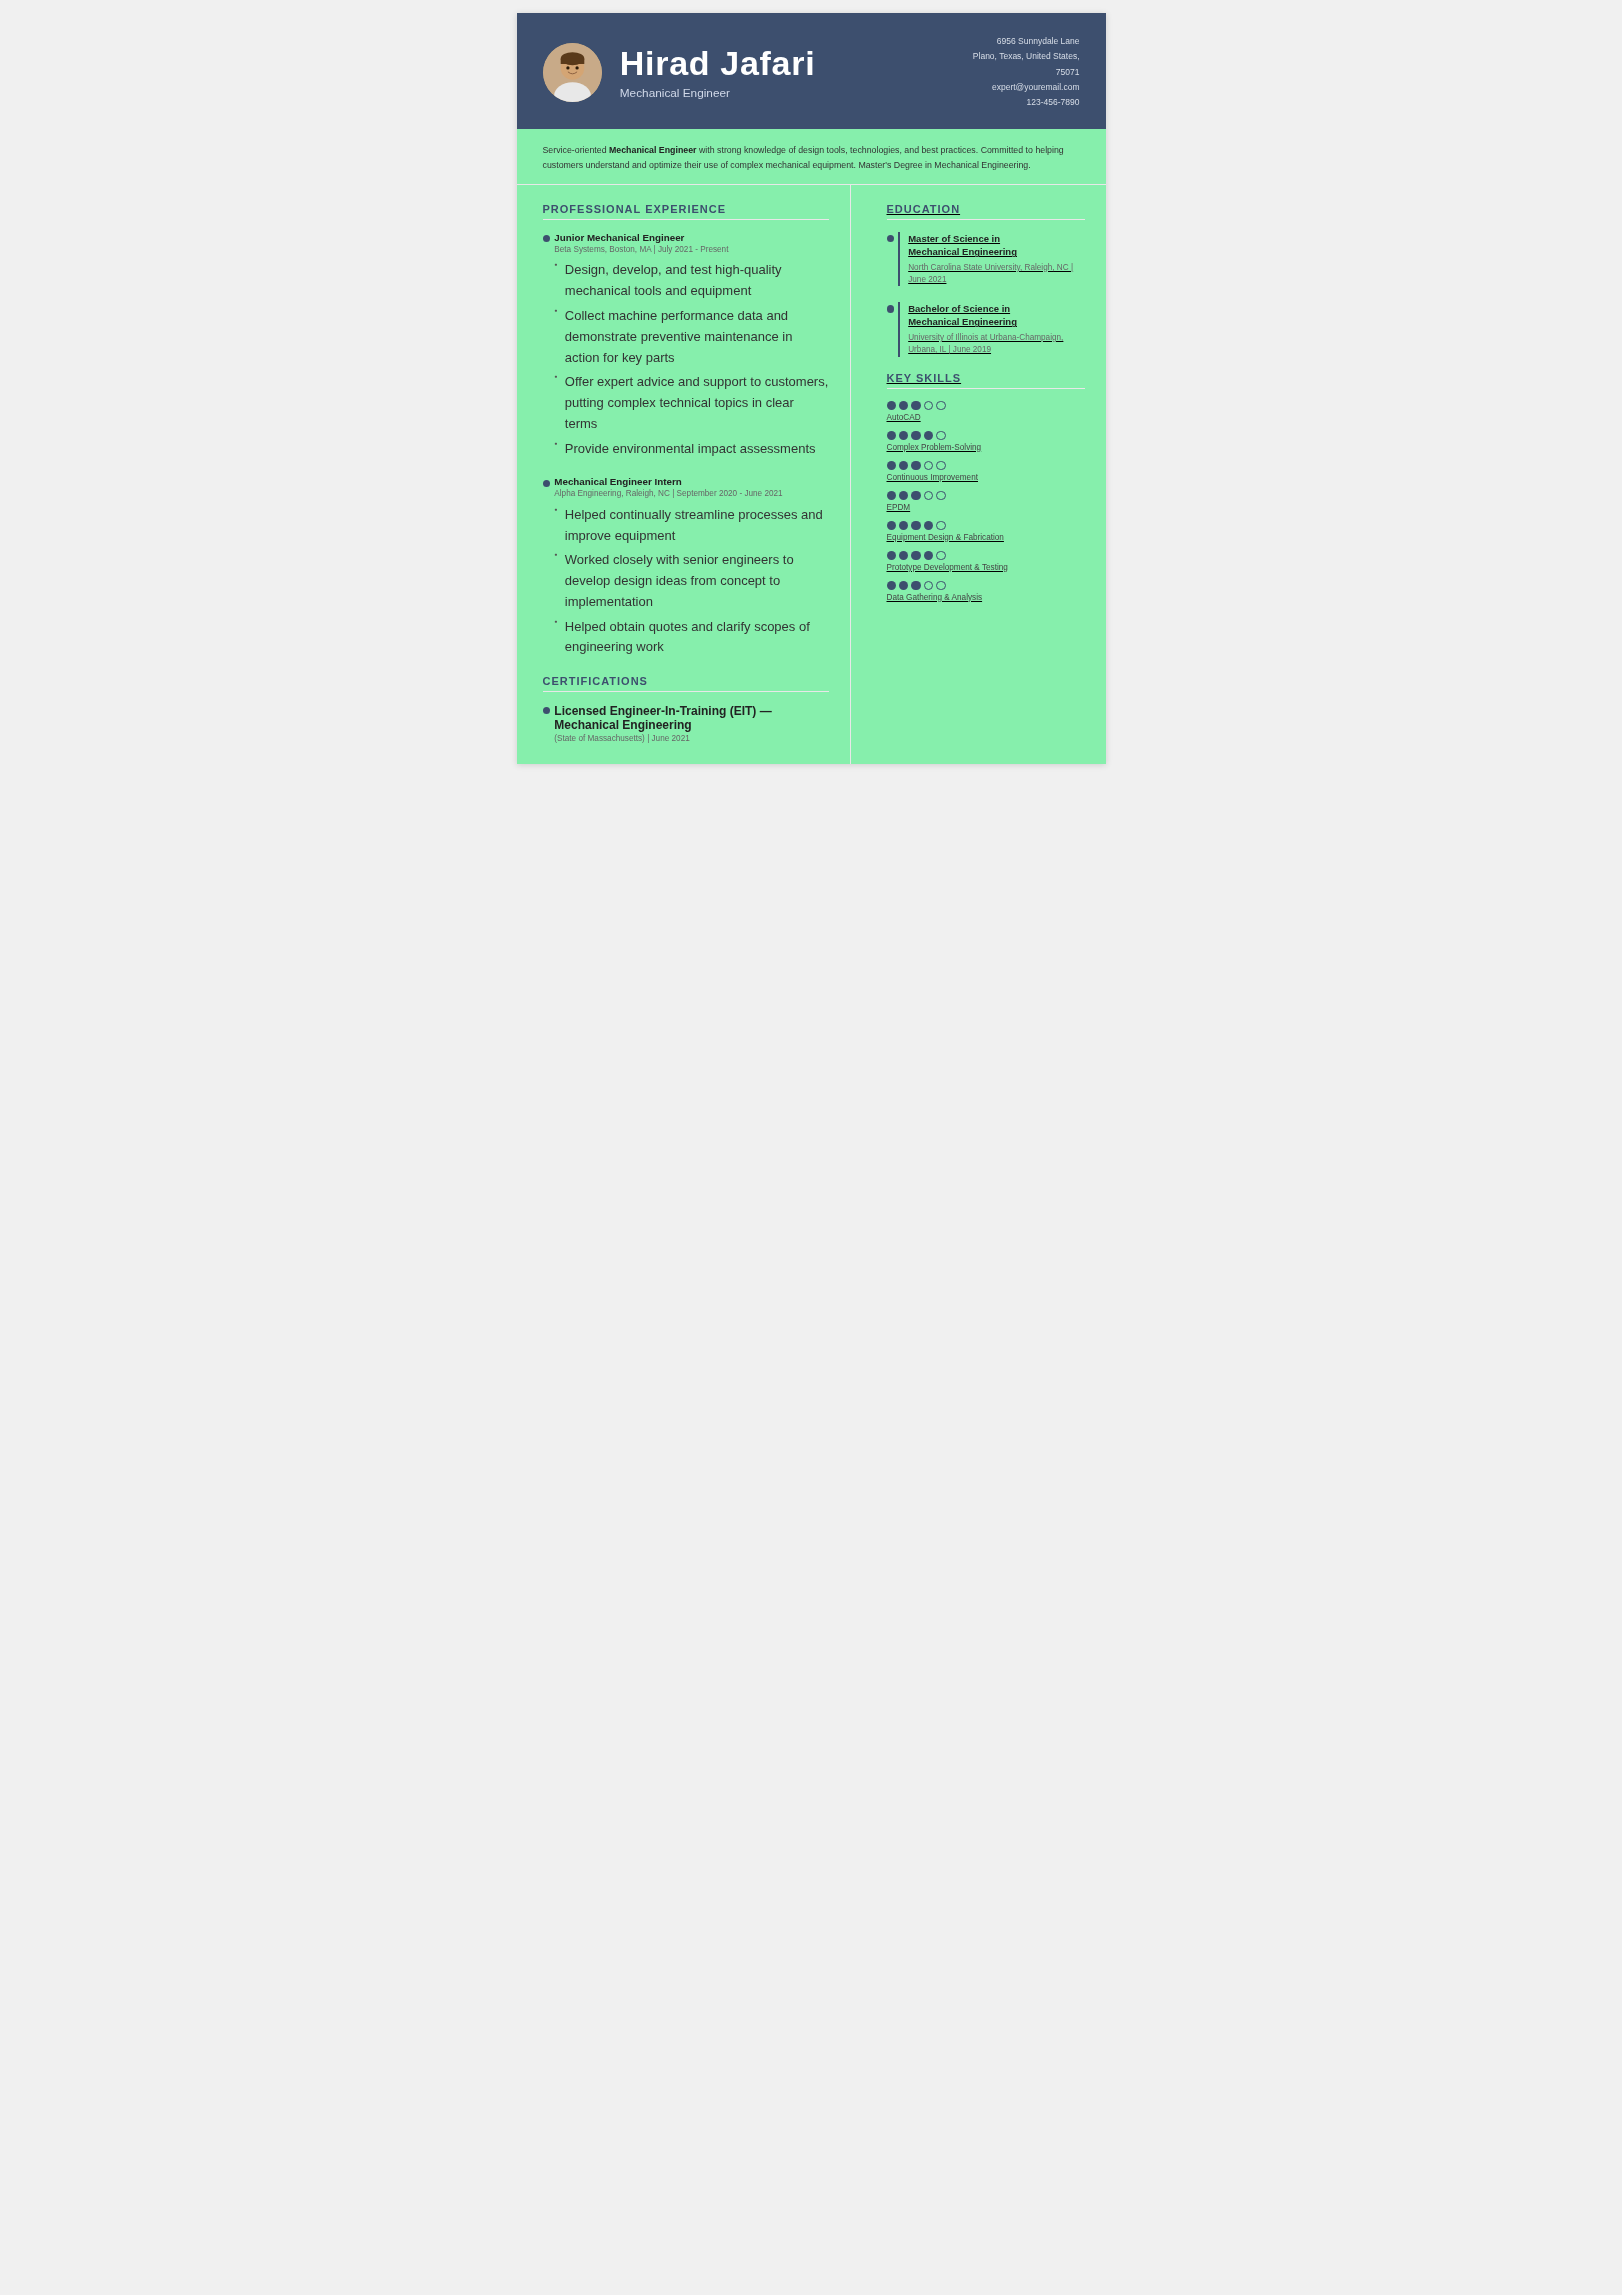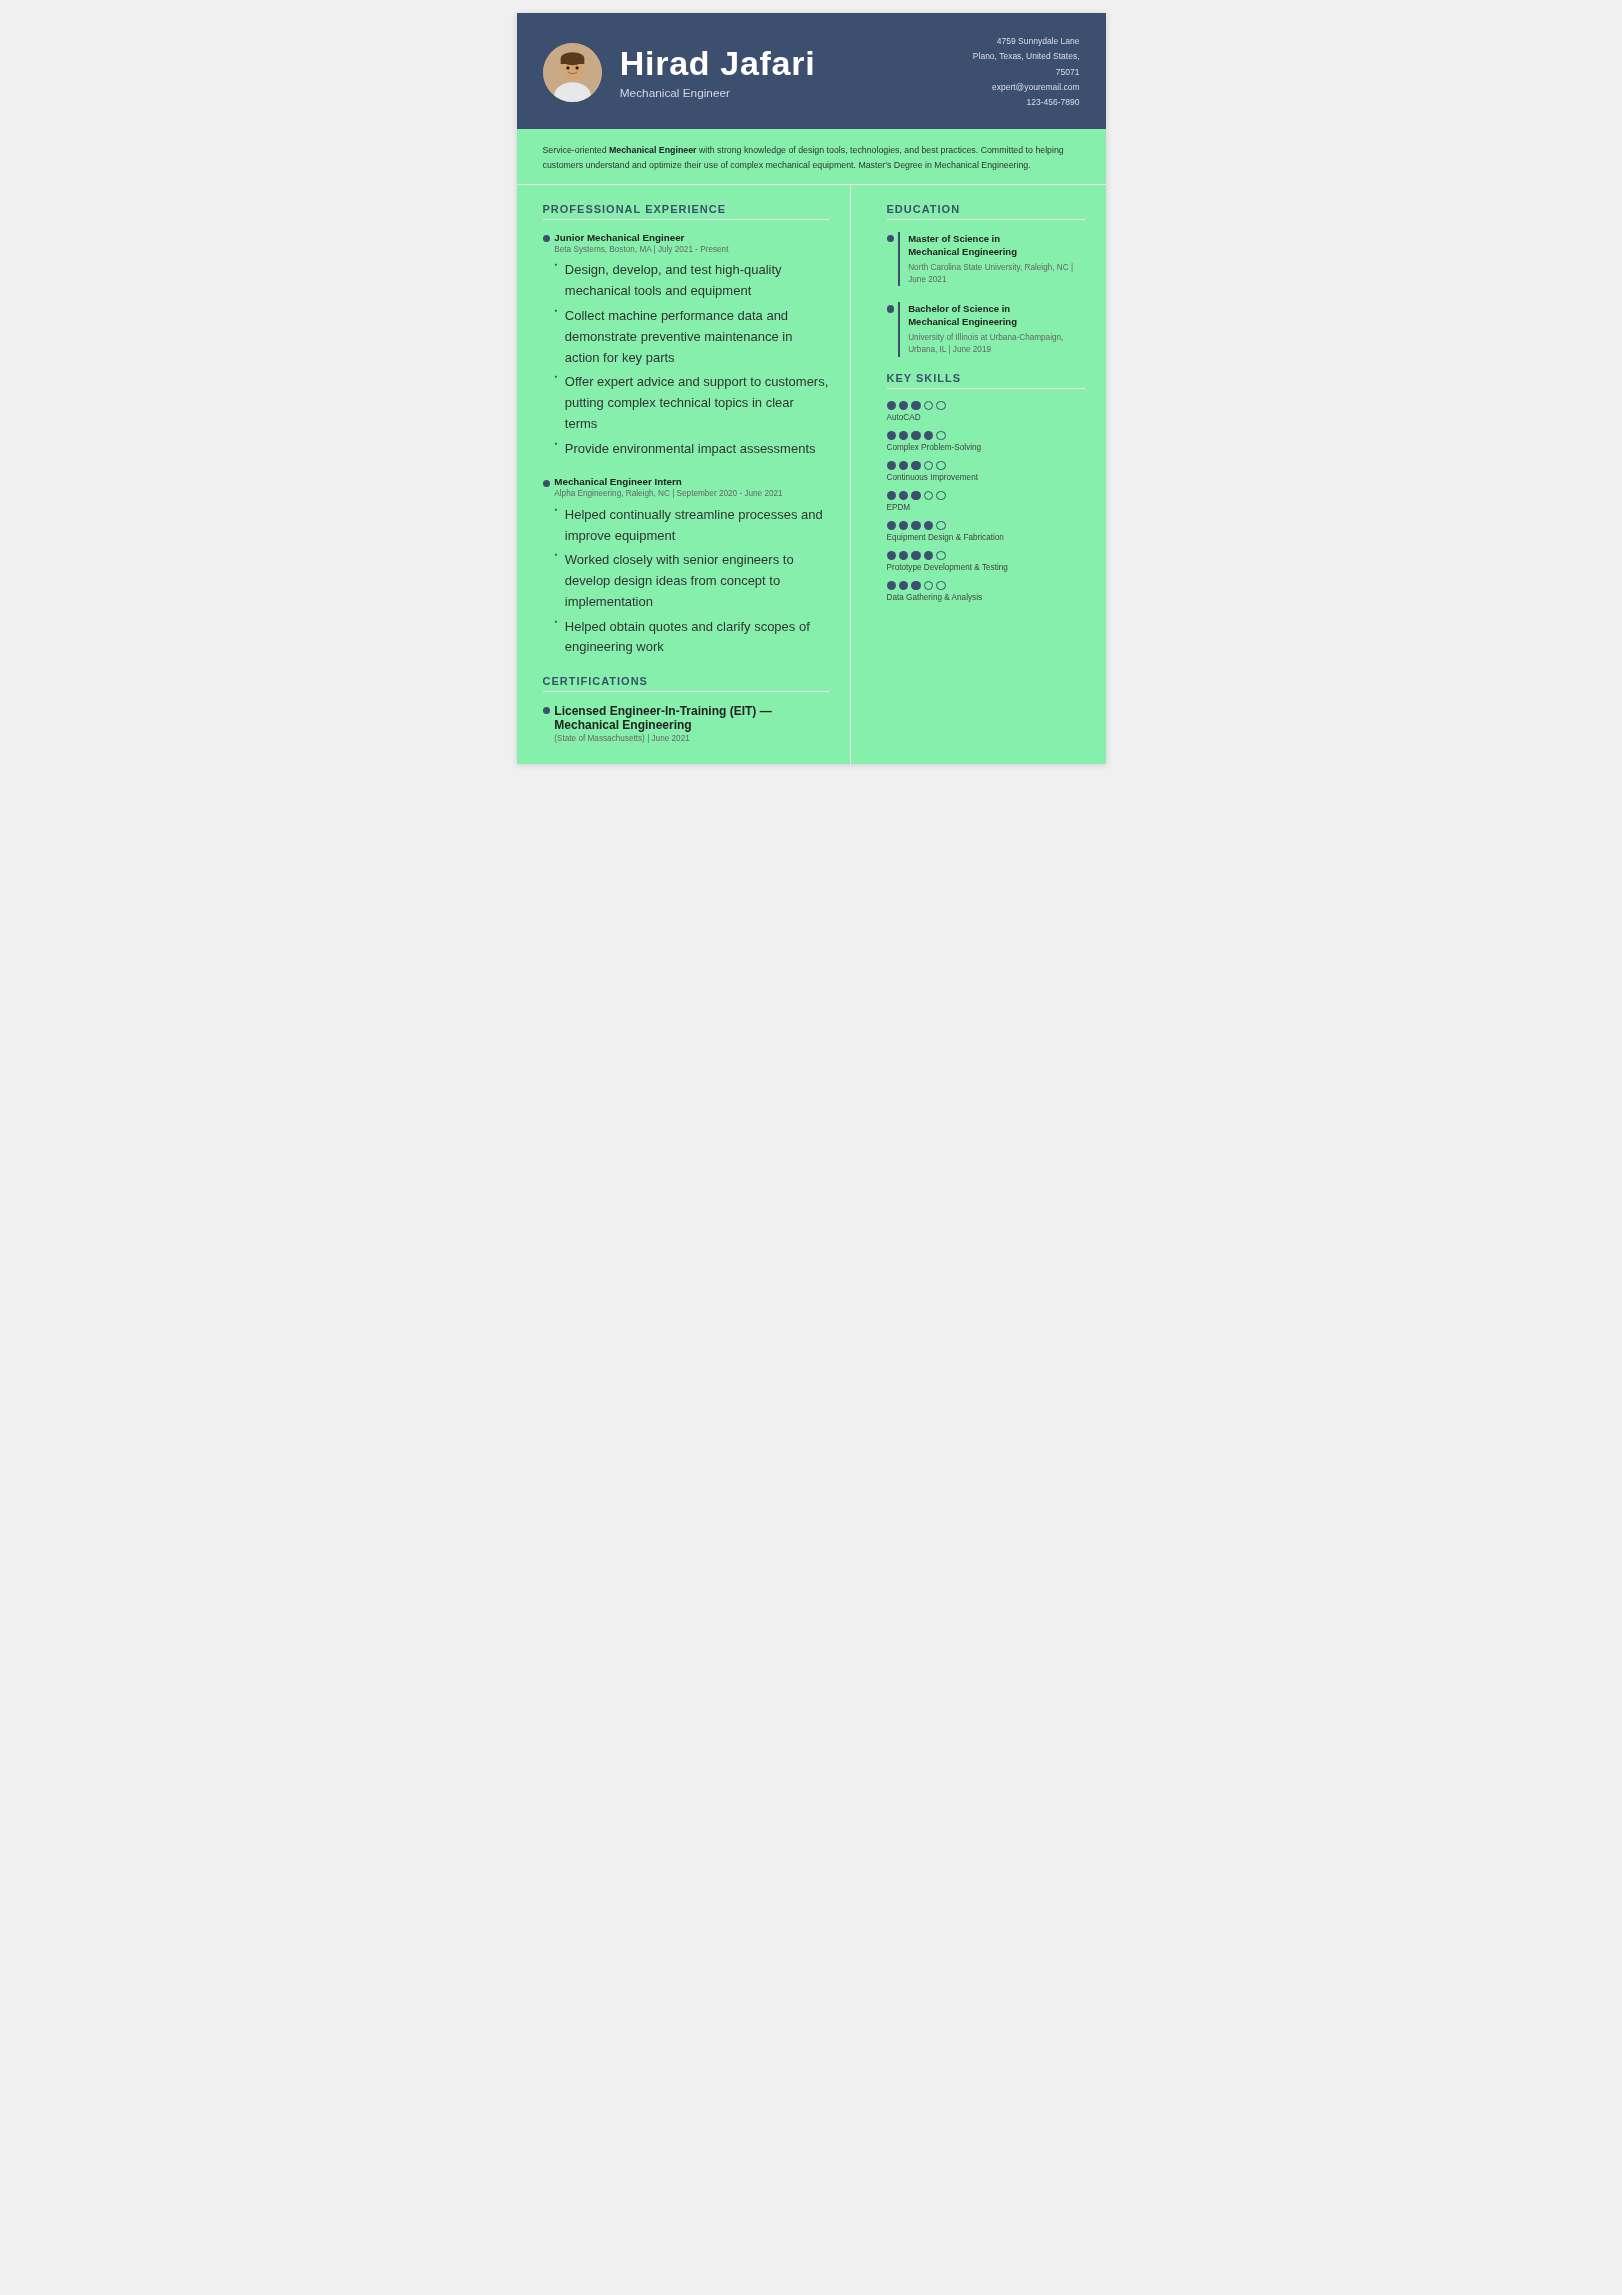--- a/index.html
+++ b/index.html
@@ -81,20 +81,21 @@
       gap: 15px;
     }
     .left-col {
       flex: 1.3;
       padding: 18.3px 21px 21px 26px;
       border-right: 1.3px solid #e8e8e8;
     }
     .right-col {
       flex: 0.9;
       padding: 18.3px 21px 21px 21px;
+      text-decoration: underline;
     }
     
     .section-title {
       font-size: 11px;
       font-weight: 800;
       color: #3d4f6e;
       text-transform: uppercase;
       letter-spacing: 1px;
       margin-bottom: 11.8px;
       padding-bottom: 3.9px;
@@ -258,21 +259,21 @@
         <circle cx="52" cy="38" r="2.5" fill="#2a1a08"></circle>
 
         <path d="M38 44 Q45 50 52 44" stroke="#8B6040" stroke-width="1.5" fill="none"></path>
       </svg>
     </div>
     <div class="header-name-block">
       <div class="header-name">Hirad Jafari</div>
       <div class="header-title">Mechanical Engineer</div>
     </div>
     <div class="header-contact">
-      <div>4759 Sunnydale Lane</div>
+      <div>6956 Sunnydale Lane</div>
       <div>Plano, Texas, United States,</div>
       <div>75071</div>
       <div>expert@youremail.com</div>
       <div>123-456-7890</div>
     </div>
   </div>
 
   <div class="summary">
     <span>Service-oriented </span><strong>Mechanical Engineer</strong><span> with strong  knowledge of design tools, technologies, and best practices. Committed  to helping customers understand and optimize their use of complex  mechanical equipment. Master's Degree in Mechanical Engineering.</span>
   </div>

